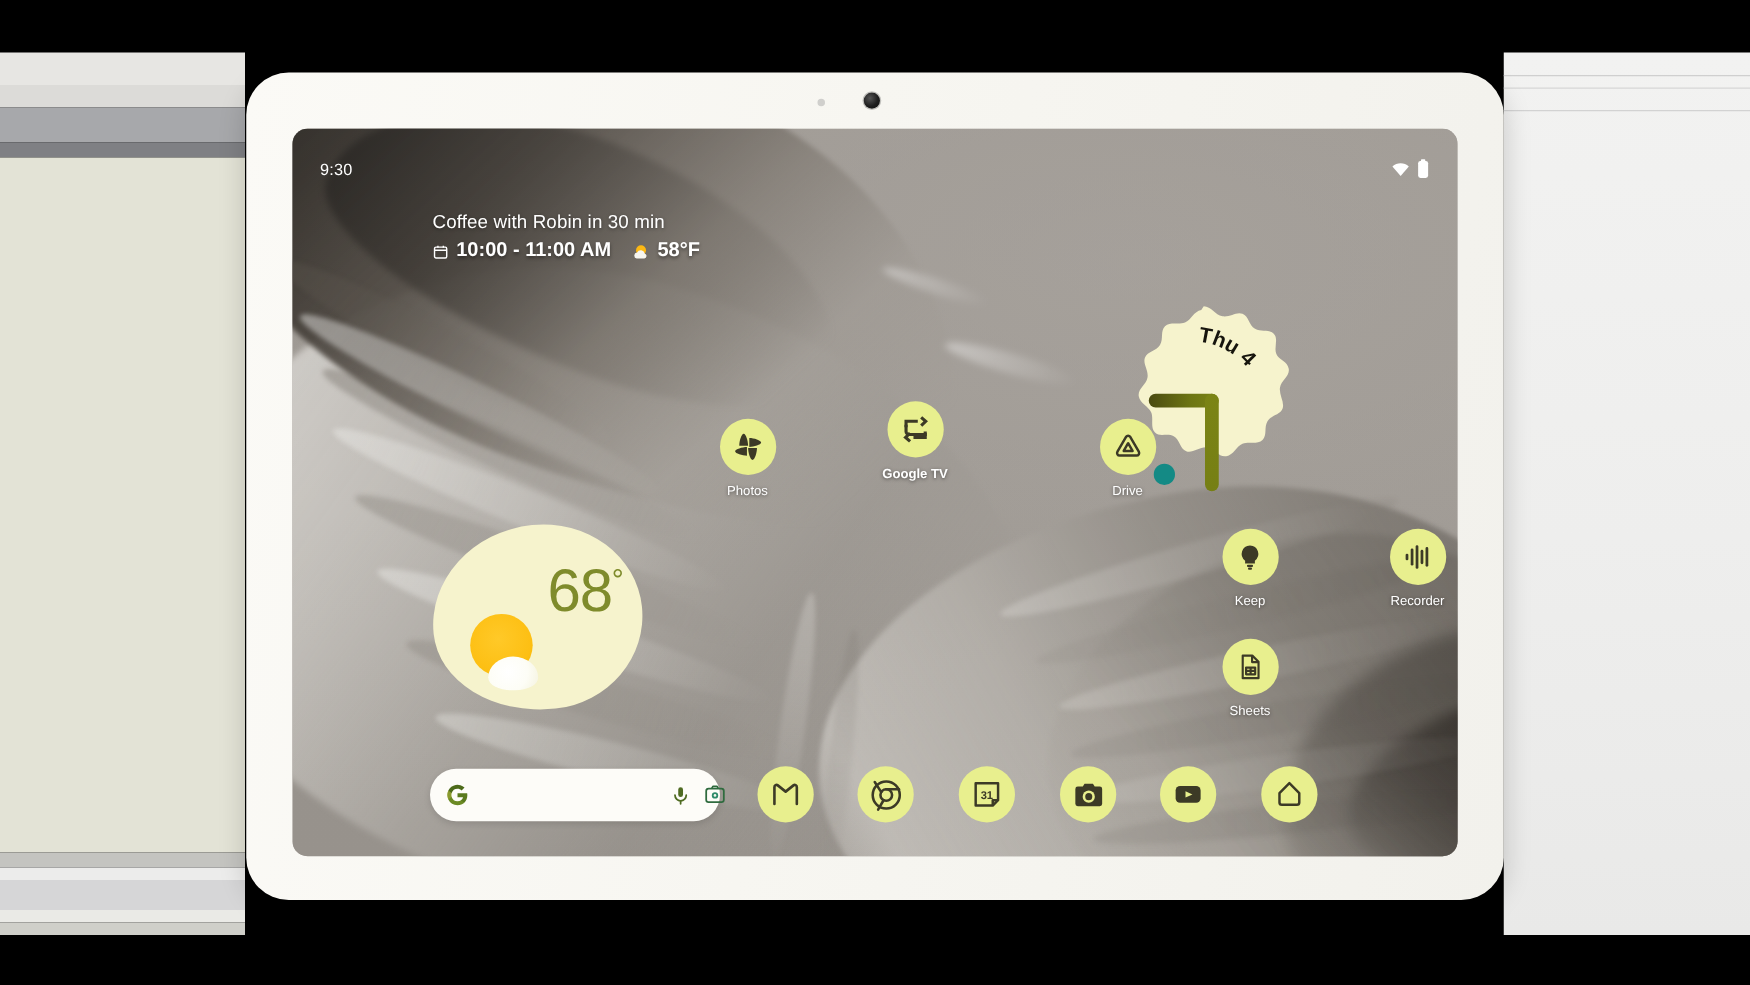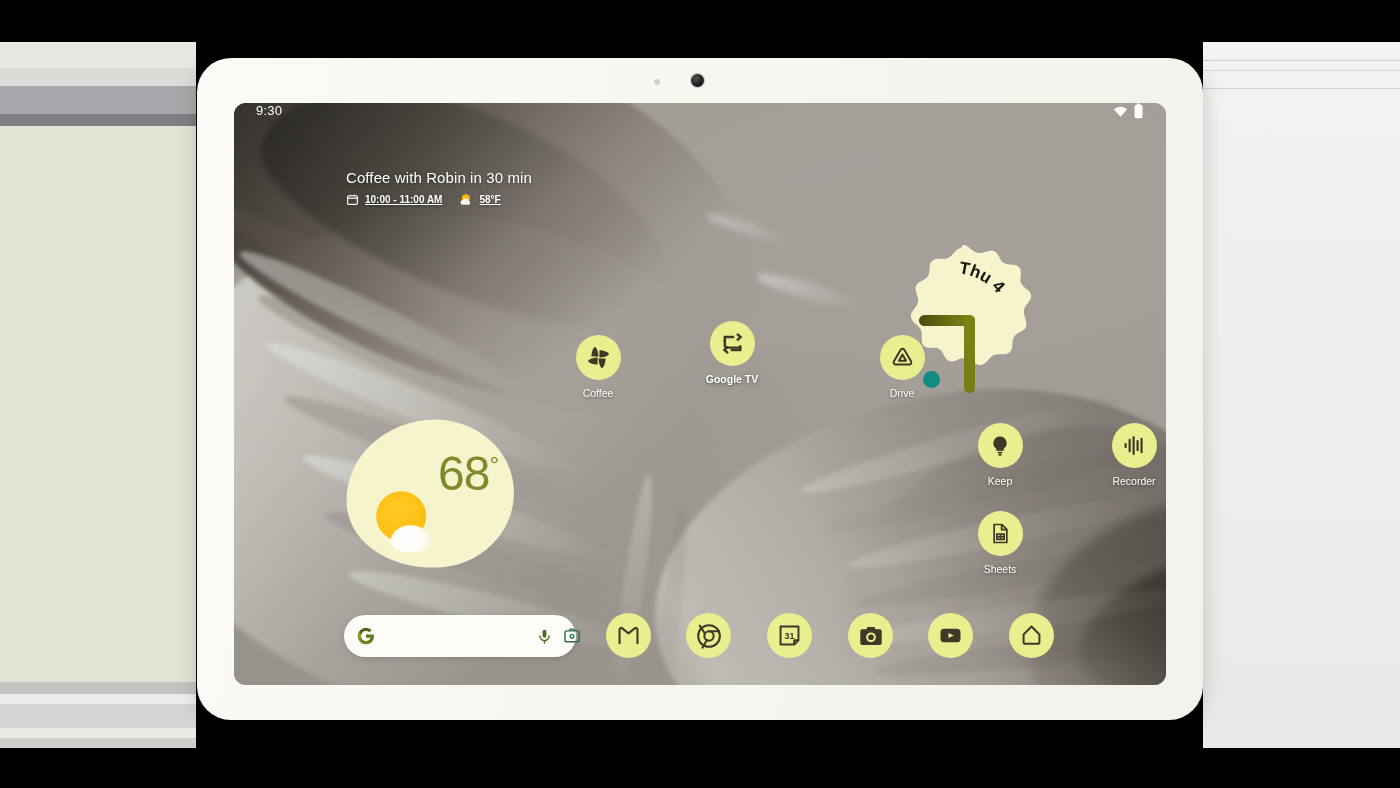--- a/index.html
+++ b/index.html
@@ -142,39 +142,38 @@
   }
   
   #wall-veil {
     position: absolute; inset: 0;
     background: radial-gradient(130% 110% at 62% 8%, rgba(160,155,150,0.42) 0%, rgba(160,155,150,0.05) 60%, rgba(140,135,130,0) 100%);
   }
 
   
   #statusbar {
     position: absolute; left: 0; top: 0; width: 100%; height: 40px;
-    display: flex; align-items: flex-start; justify-content: space-between;
+    display: flex; align-items: flex-end; justify-content: space-between;
     padding: 0 22px;
     color: #fff; font-size: 13px; letter-spacing: .2px;
   }
   #status-right { display: flex; align-items: center; gap: 5px; }
 
   
   #glance {
     position: absolute; left: 112px; top: 66px; color: #fff;
   }
   #glance-title {
     font-size: 15px; letter-spacing: .1px;
     text-shadow: 0 1px 3px rgba(0,0,0,.45);
   }
   #glance-sub {
     display: flex; align-items: center; gap: 6px;
-    margin-top: 6px; font-size: 10px; font-weight: 600;
+    margin-top: 6px; font-size: 16px; font-weight: 600;
     text-shadow: 0 1px 3px rgba(0,0,0,.45);
-    text-decoration: underline;
   }
   #glance-sub .sep { width: 4px; }
 
   
   .app {
     position: absolute;
     width: 76px;
     text-align: center;
     cursor: pointer;
   }
@@ -407,21 +406,21 @@
       <div id="hand-min"></div>
       <div id="clock-dot"></div>
     </div>
 
     <div class="app" style="left:326px;top:232px;">
       <div class="circ">
         <svg class="ic" width="25" height="25" viewBox="0 0 24 24" fill="#3c3a26">
           <path d="M12 11.1C12 7.6 10.3 2 8.6 2S5.2 7.6 5.2 11.1zM12.9 12c3.5 0 9.1-1.7 9.1-3.4S16.4 5.1 12.9 5.1zM12 12.9c0 3.5 1.7 9.1 3.4 9.1s3.4-5.6 3.4-9.1zM11.1 12c-3.5 0-9.1 1.7-9.1 3.4s5.6 3.4 9.1 3.4z"></path>
         </svg>
       </div>
-      <div class="lab">Coffee</div>
+      <div class="lab">Photos</div>
     </div>
 
     <div class="app" style="left:460px;top:218px;font-weight:bold;">
       <div class="circ">
         <svg class="ic" width="23" height="23" viewBox="0 0 24 24" fill="none" stroke="#3c3a26" stroke-width="2.6" stroke-linecap="square">
           <path d="M4 9V5.2h8.5"></path>
           <path d="M4 9.5v4.2c0 1.5 1.2 2.6 2.6 2.6H20"></path>
           <path d="M20 15v3.8h-8.5"></path>
           <path d="M17.6 2.8 20.4 5.3l-2.8 2.6"></path>
           <path d="M6.4 21.2 3.6 18.7l2.8-2.6"></path>

